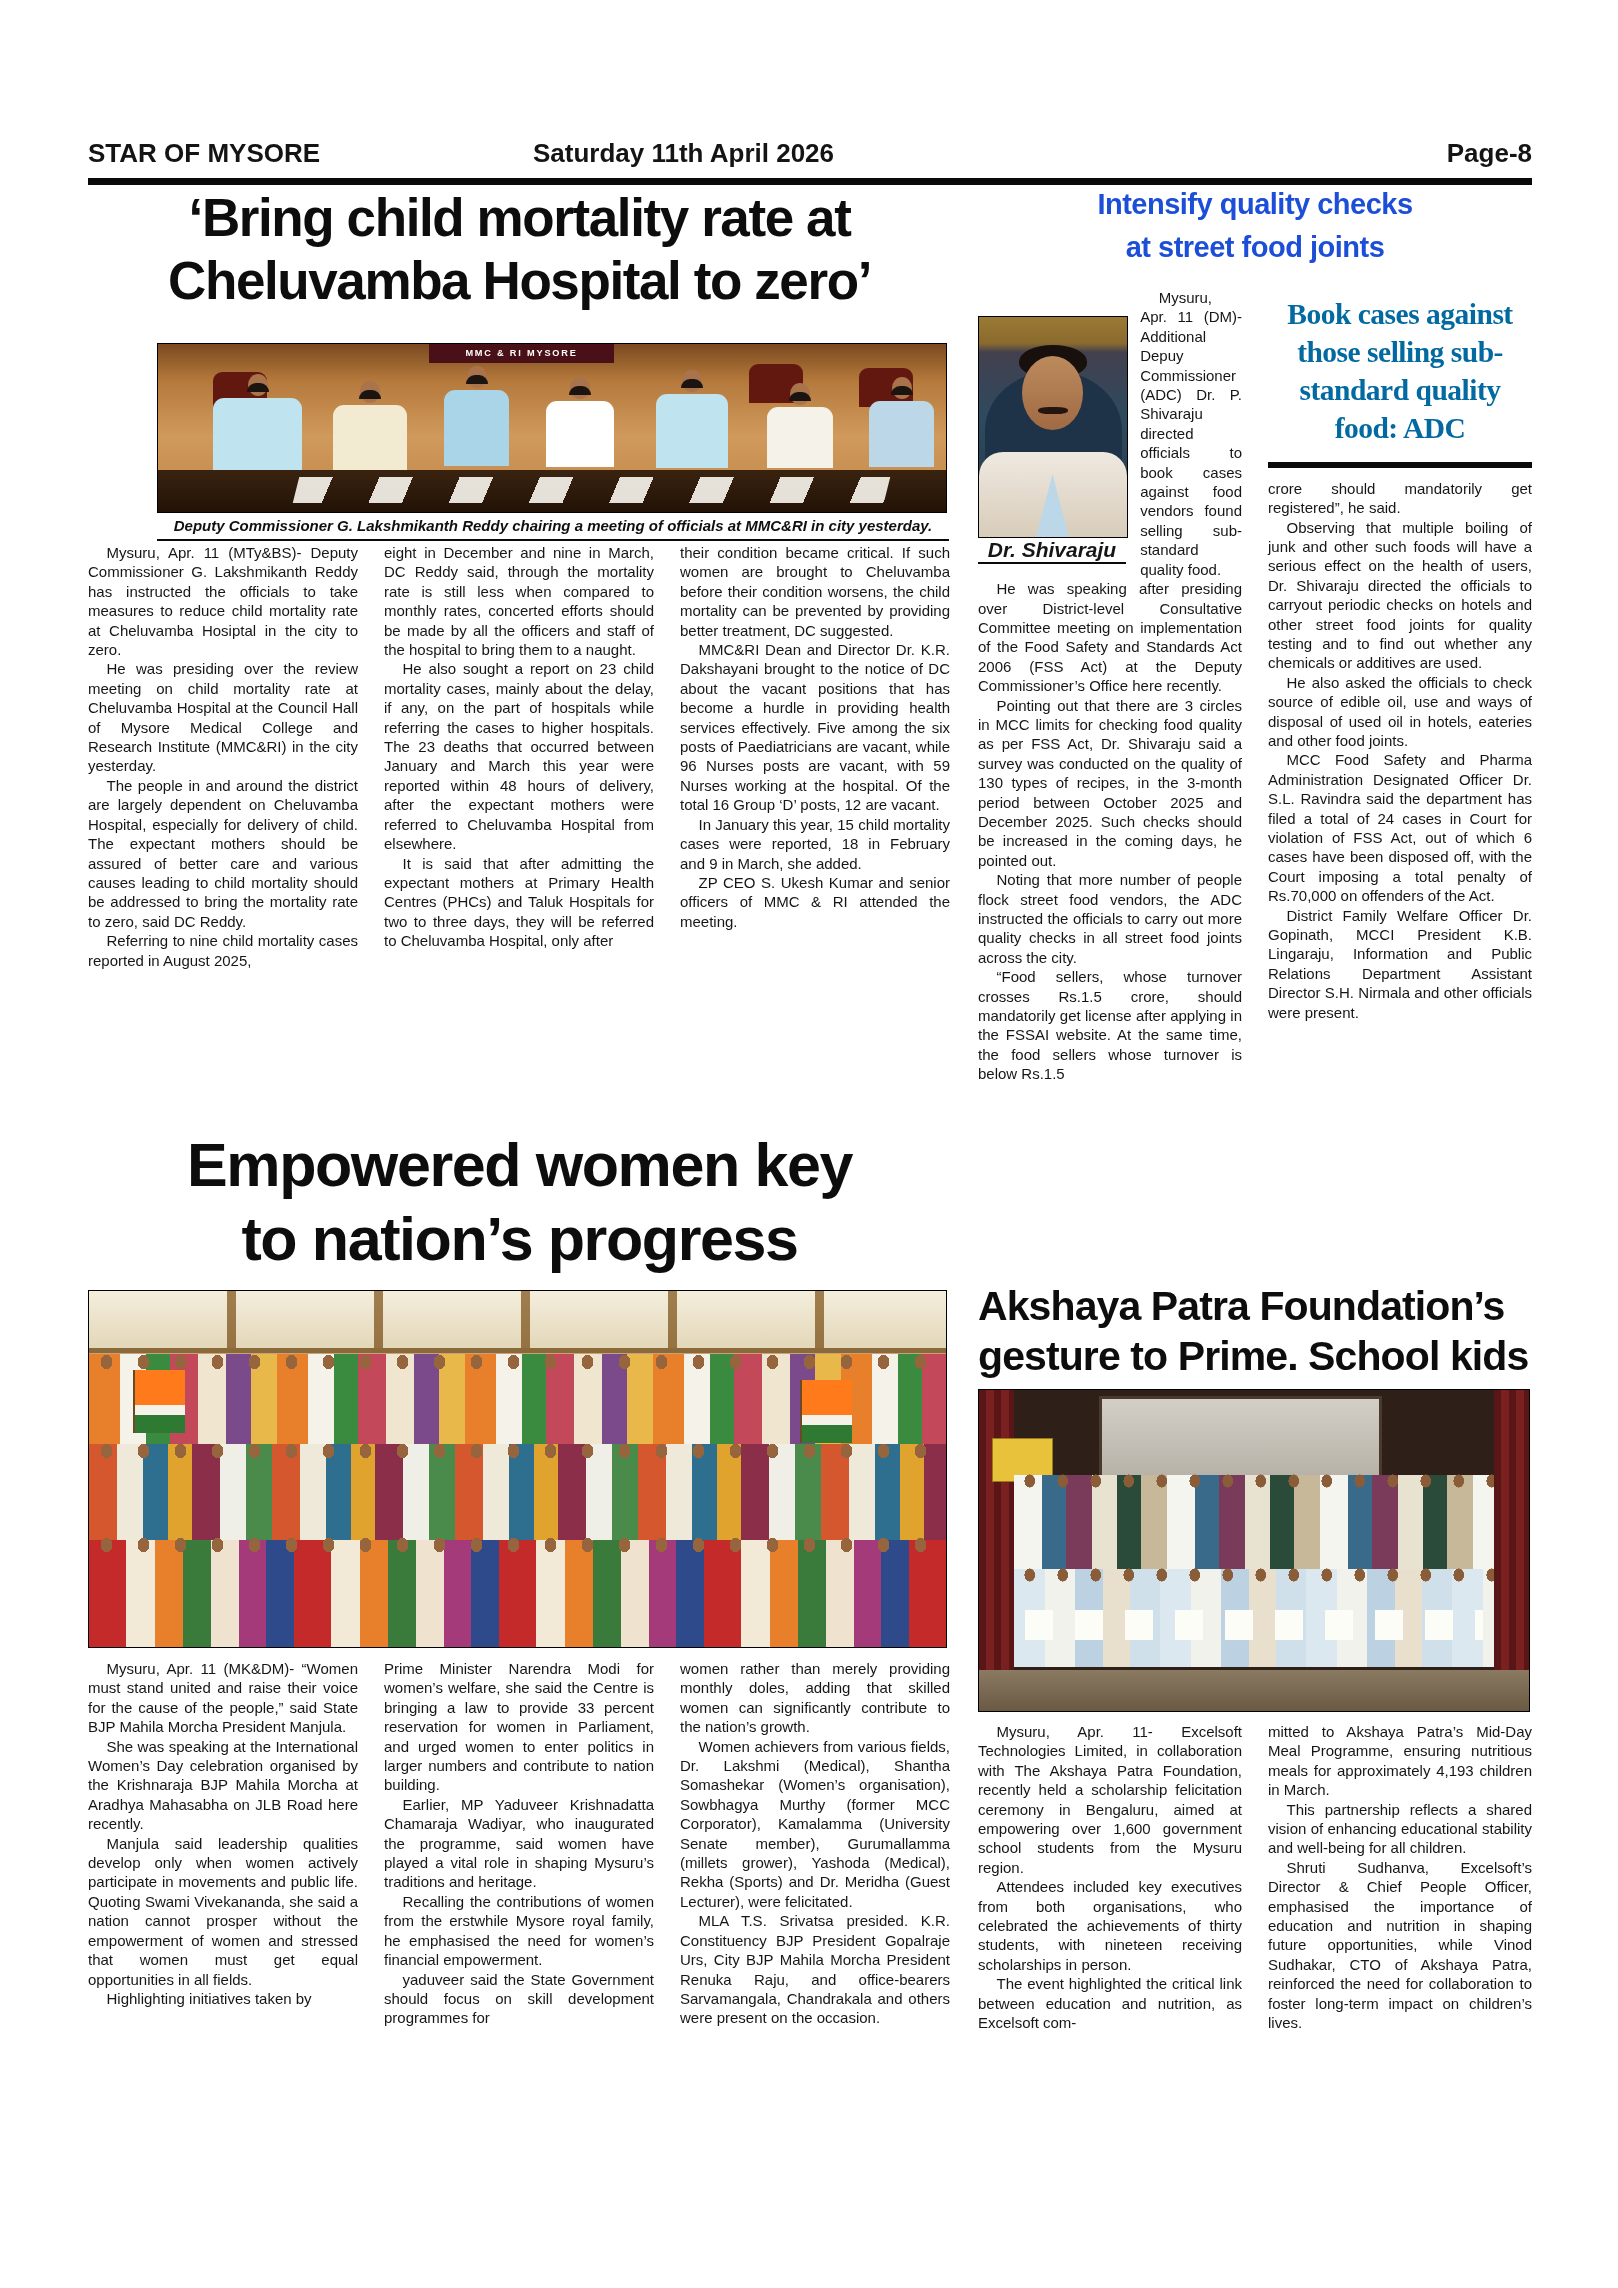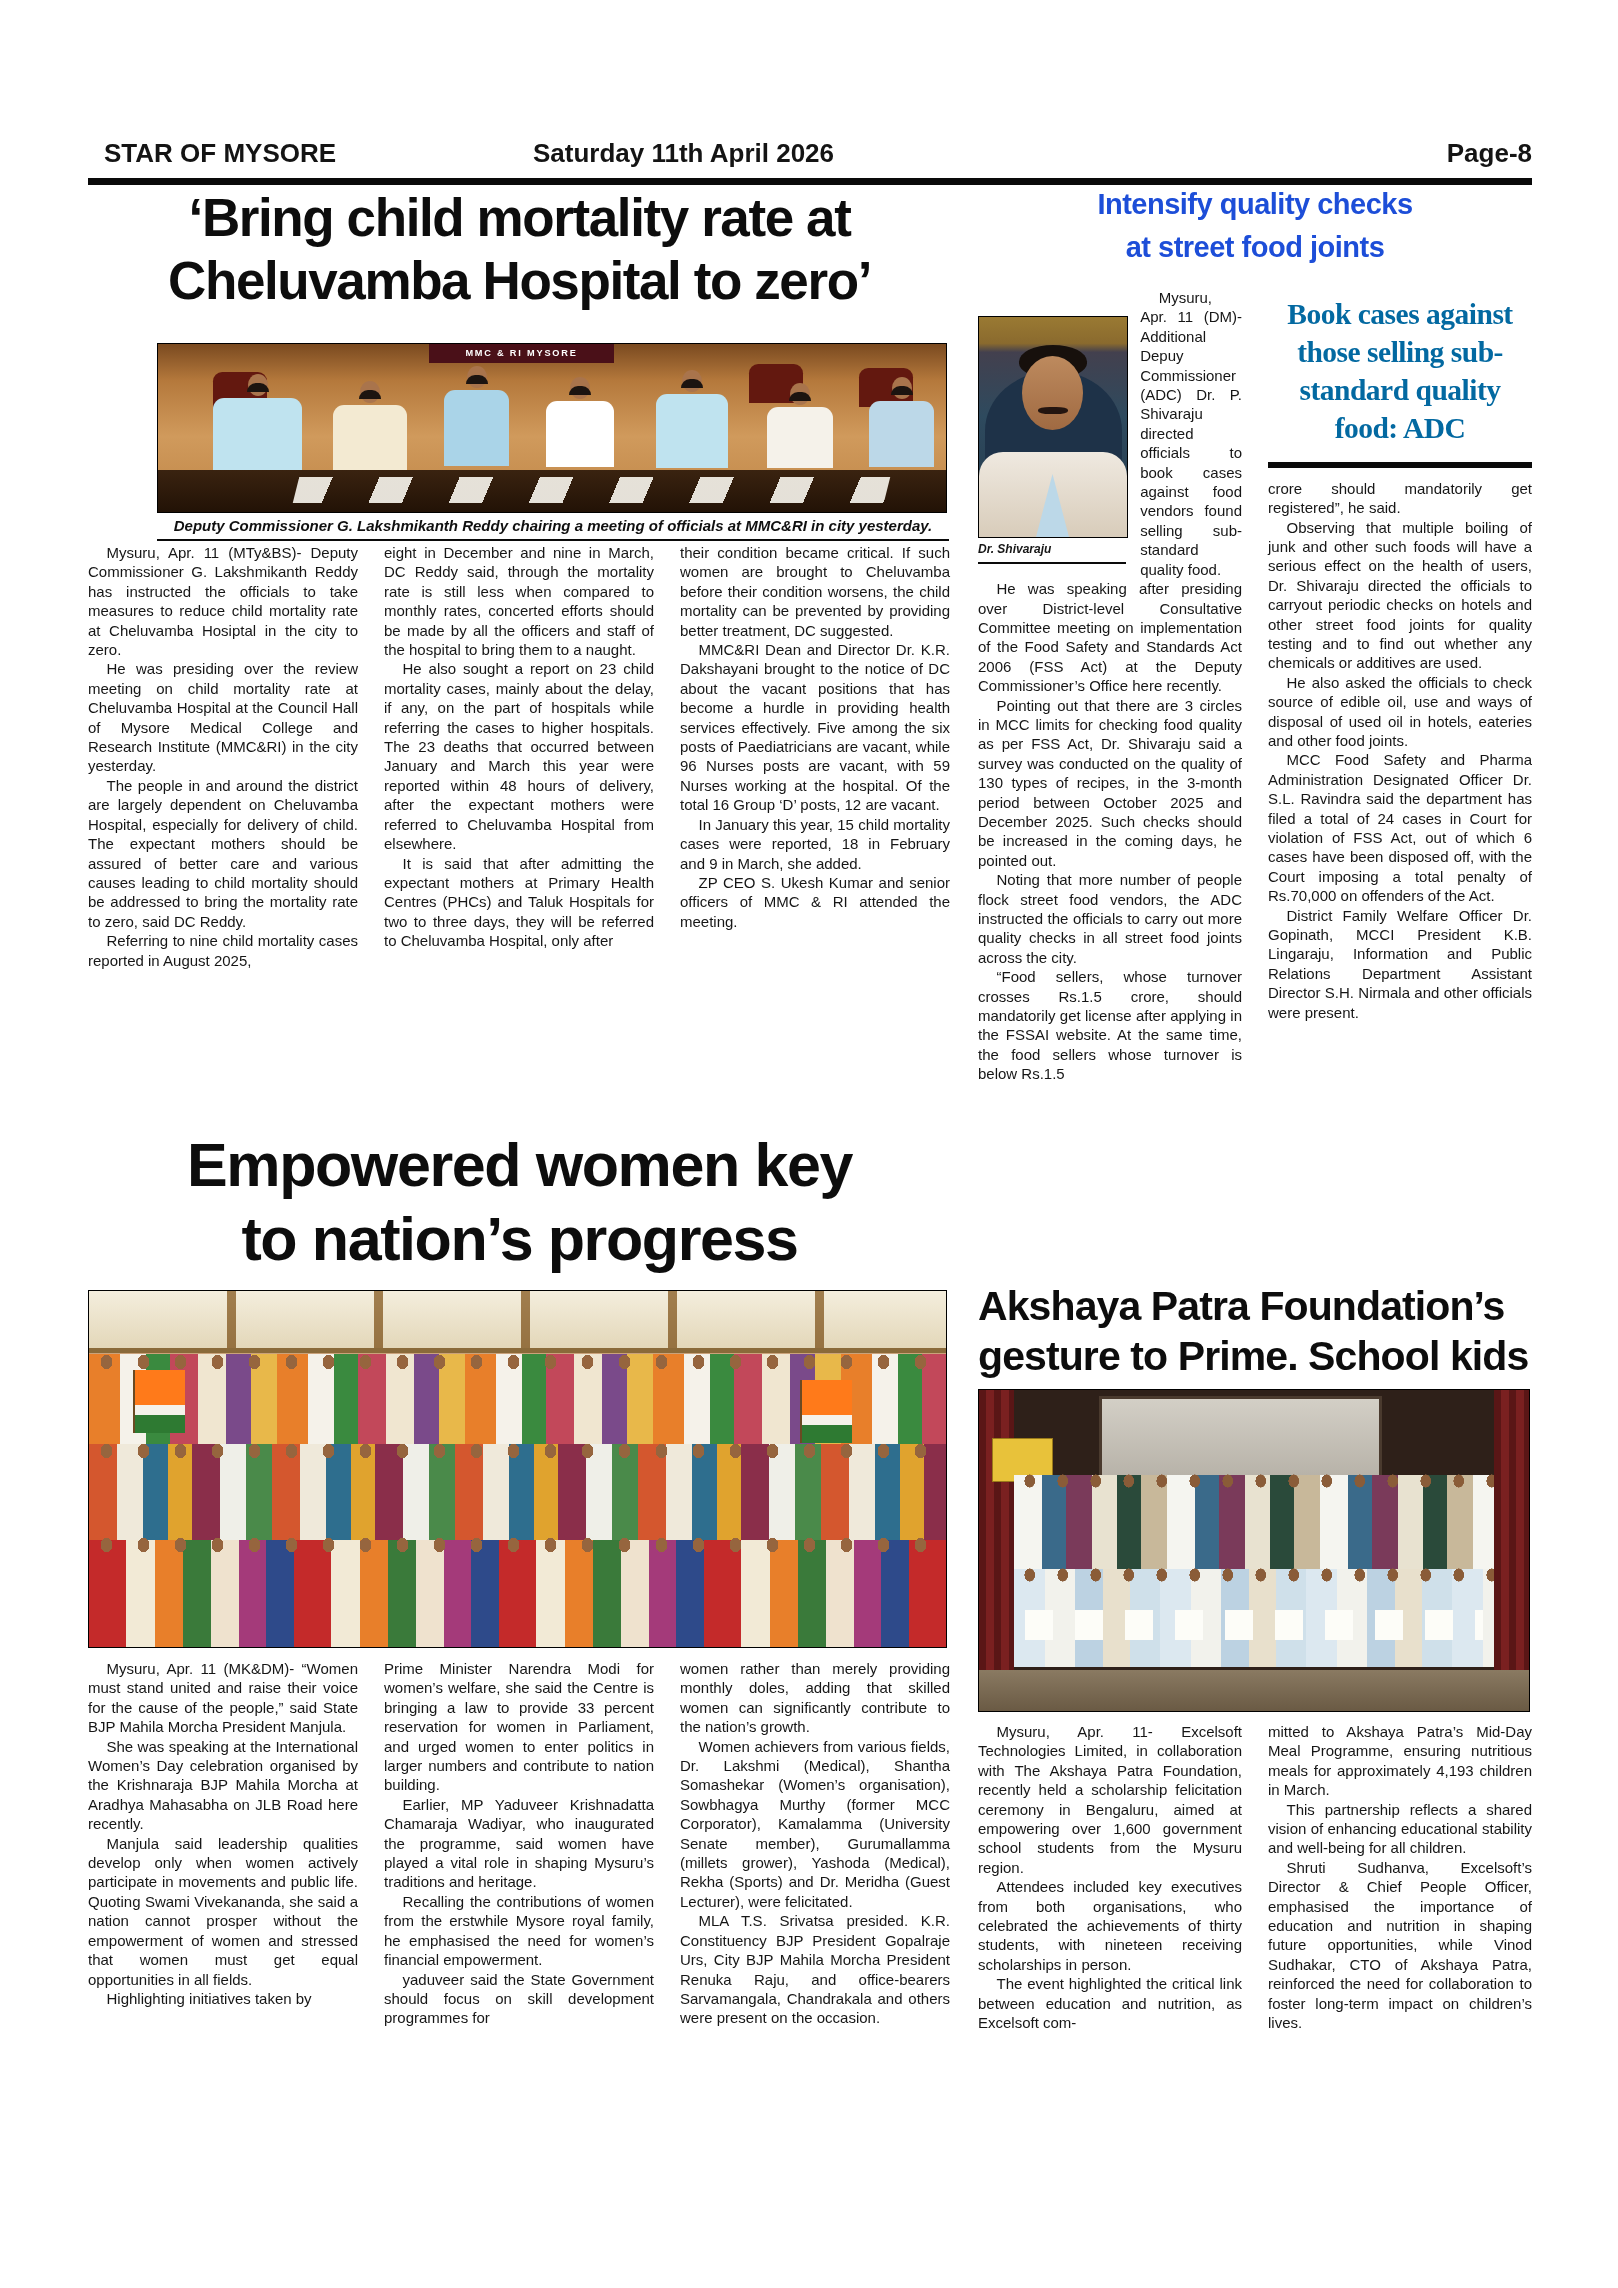--- a/index.html
+++ b/index.html
@@ -2,21 +2,21 @@
 <html style="font-size:14.8px"><head>
 <meta charset="utf-8">
 <style>
   html,body { margin:0; padding:0; background:#fff; }
   .page {
     position:relative; width:1619px; height:2289px; background:#fff;
     font-family:"Liberation Sans", sans-serif; color:#141414; overflow:hidden;
   }
   
   .mast { position:absolute; left:88px; top:138px; width:1444px; height:33px; font-weight:bold; font-size:26px; letter-spacing:0; }
-  .mast .m-left  { position:absolute; left:16px; top:0; }
+  .mast .m-left  { position:absolute; left:0; top:0; }
   .mast .m-center{ position:absolute; left:0; top:0; width:1191px; text-align:center; }
   .mast .m-right { position:absolute; right:0; top:0; }
   .rule-top { position:absolute; left:88px; top:178px; width:1444px; height:6.5px; background:#0a0a0a; }
 
   
   .head1 { position:absolute; left:88px; top:186px; width:863px; text-align:center;
            font-size:53px; line-height:63px; font-weight:bold; letter-spacing:-1.4px; color:#0d0d0d; }
   .head-red { position:absolute; left:978px; top:183px; width:554px; text-align:center;
            font-size:29px; line-height:43px; font-weight:bold; letter-spacing:-0.5px; color:#1d4ed8; }
   .head2 { position:absolute; left:88px; top:1128px; width:863px; text-align:center;
@@ -69,21 +69,21 @@
       background:linear-gradient(180deg,#9a7a33 0%,#8a6a2e 12%,#43404e 16%,#2e4a5e 45%,#24384a 100%); }
   .sv-chair { position:absolute; left:5.5px; top:54px; width:137px; height:120px; background:#1e3248; border-radius:50% 50% 0 0; }
   .sv-body  { position:absolute; left:0; bottom:0; width:148px; height:85px;
       background:linear-gradient(180deg,#efe9e0,#d8ccba); border-radius:24px 24px 0 0; }
   .sv-shirt { position:absolute; left:57px; bottom:0; width:33px; height:63px; background:#bcd8e8;
       clip-path:polygon(50% 0,100% 100%,0 100%); }
   .sv-head  { position:absolute; left:43px; top:39px; width:61px; height:74px; border-radius:50%;
       background:linear-gradient(180deg,#bd8a5e,#a06a42); }
   .sv-hair  { position:absolute; left:40px; top:28px; width:68px; height:33px; border-radius:50% 50% 45% 45%; background:#17100c; }
   .sv-mo    { position:absolute; left:59px; top:90px; width:29.5px; height:7.4px; border-radius:40%; background:#241510; }
-  .shiv-cap { width:148px; font-weight:bold; font-style:italic; font-size:12px;
+  .shiv-cap { width:148px; text-align:center; font-weight:bold; font-style:italic; font-size:21px;
       padding:1.8px 0 2.8px 0; border-bottom:2.8px solid #0a0a0a; }
 
   
   .photo-women { left:88px; top:1290px; width:857px; height:356px; background:#caa27a; }
   .pw-ceiling { position:absolute; top:0; left:0; right:0; height:57px;
       background:linear-gradient(#f4eedd,#e3d7b9),
                  repeating-linear-gradient(90deg, rgba(0,0,0,0) 0 138px, #a8875a 138px 147px);
       background-blend-mode:multiply; border-bottom:5.5px solid #8a6a3a; }
   .pw-row { position:absolute; left:0; right:0; }
   .pw-row1 { top:63px; height:90px;

